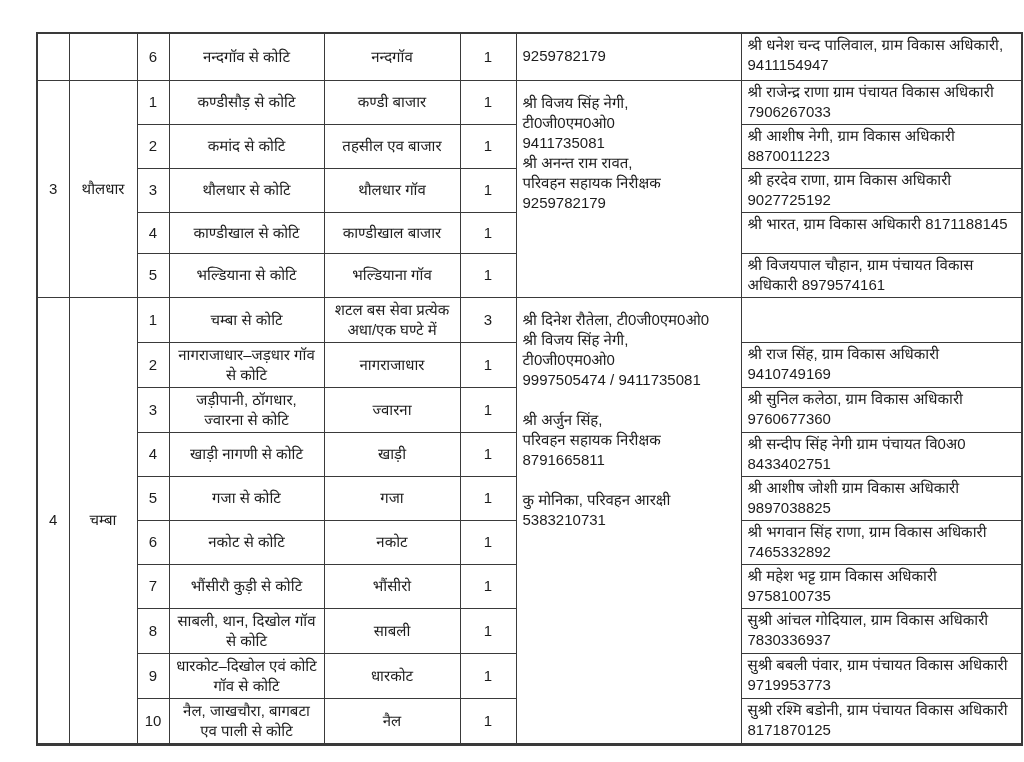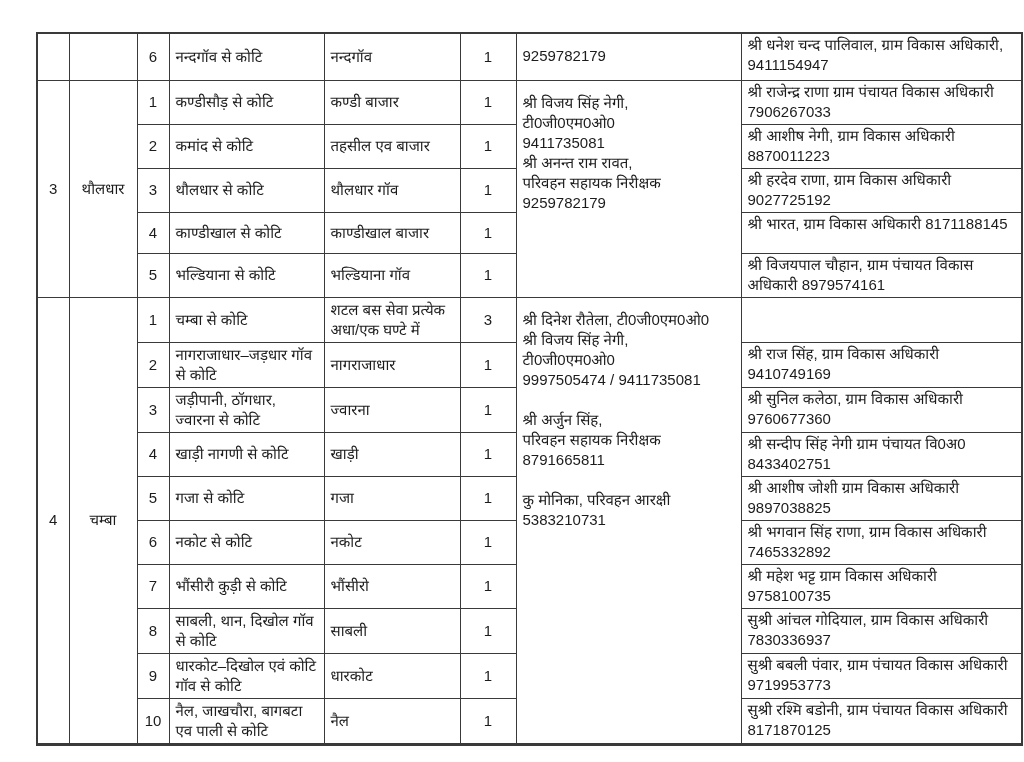--- a/index.html
+++ b/index.html
@@ -21,22 +21,22 @@
     font-size:15px;
     line-height:20px;
     vertical-align:middle;
     word-wrap:break-word;
   }
   tr.r-first  { height:47px; }
   tr.r-normal { height:41px; }
   td.c-sr    { text-align:center; padding:2px 2px; }
   td.c-block { text-align:center; padding:2px 11px; }
   td.c-sub   { text-align:center; padding:2px 2px; }
-  td.c-route { text-align:left; }
-  td.c-stop  { text-align:left; }
+  td.c-route { text-align:center; }
+  td.c-stop  { text-align:center; }
   td.c-count { text-align:center; }
   td.c-contact { vertical-align:top; padding-top:12px;margin-top:15px; }
   td.c-officer { vertical-align:top; padding-top:1px; }
   .cline { min-height:20px; }
 </style>
 </head>
 <body>
 
 <div class="page">
   <table class="grid" id="route-table">

